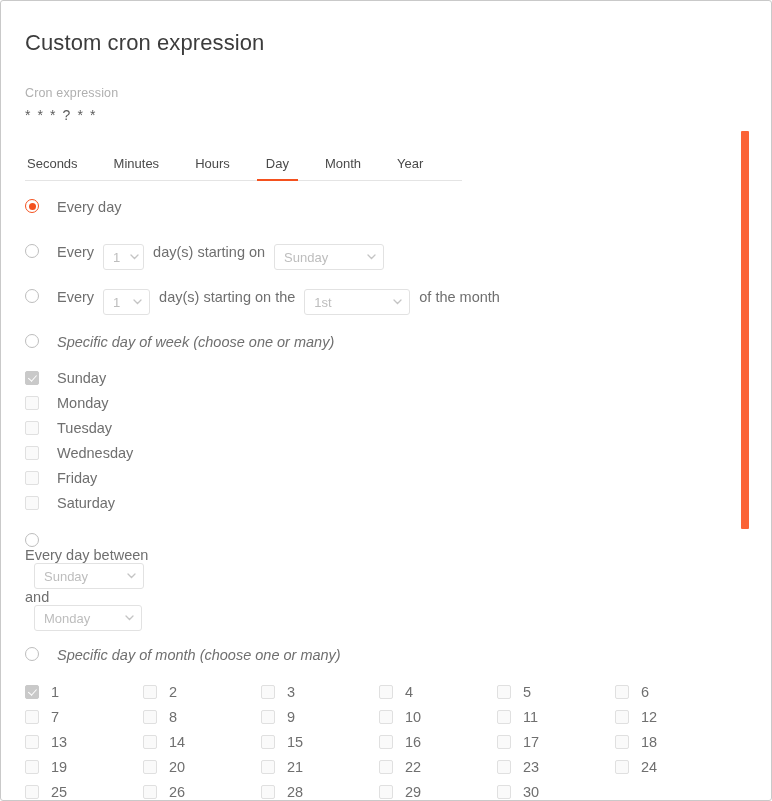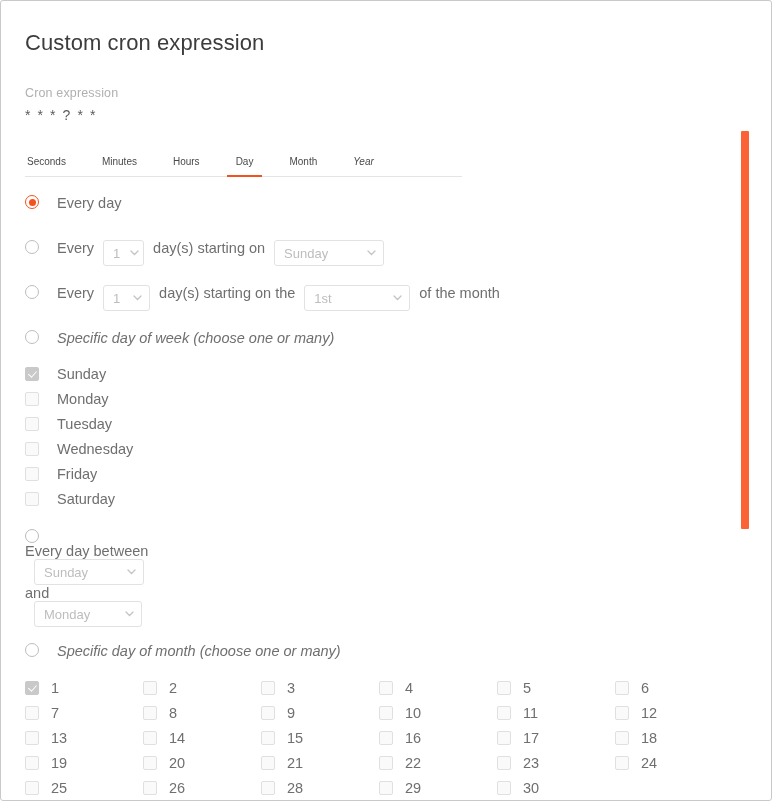--- a/index.html
+++ b/index.html
@@ -59,29 +59,29 @@
 
   
   .tabs {
     display: flex;
     align-items: flex-end;
     margin-top: 27px;
     width: 437px;
     border-bottom: 1px solid #e4e4e4;
   }
   .tab {
-    font-size: 10px;
+    font-size: 13px;
     color: #4a4a4a;
     padding: 6px 2px 9px 2px;
     margin-right: 32px;
     cursor: pointer;
     position: relative;
     white-space: nowrap;
   }
-  .tab:last-child { margin-right: 0; font-style: italic; }
+  .tab:last-child { margin-right: 0; }
   .tab.active::after {
     content: "";
     position: absolute;
     left: -7px; right: -7px;
     bottom: -1px;
     height: 2px;
     background: #f4511e;
   }
 
   

